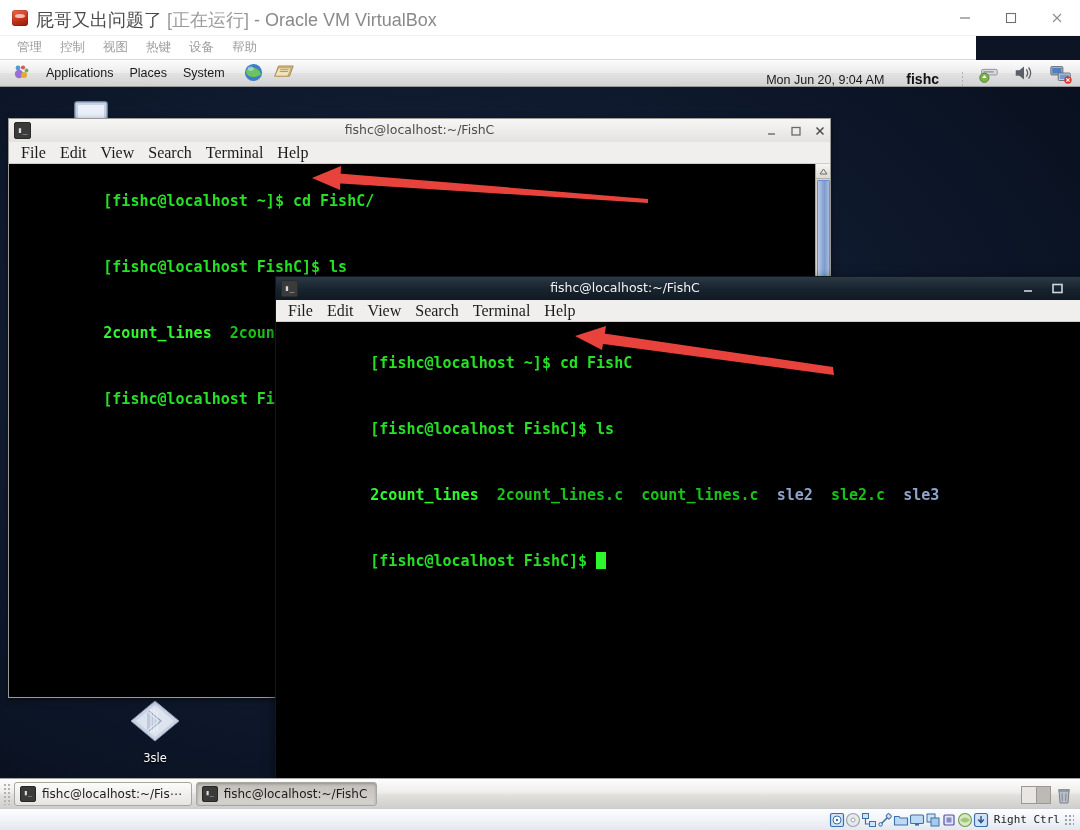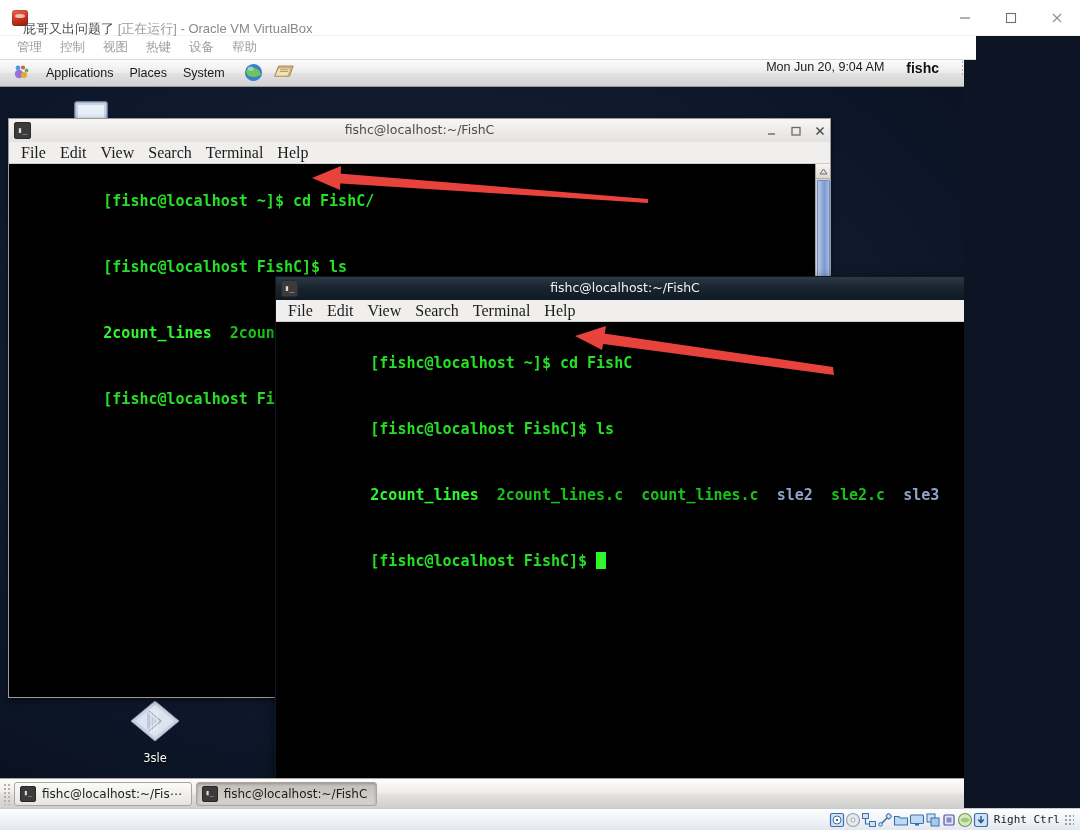--- a/index.html
+++ b/index.html
@@ -21,22 +21,22 @@
     position: absolute; left: 12px; top: 10px; width: 16px; height: 16px;
     border-radius: 3px;
     background: linear-gradient(160deg,#f26b4e 0%,#c22f18 60%,#8e1c08 100%);
     box-shadow: inset 0 0 0 1px rgba(0,0,0,.15);
   }
   .vbox-title-icon::after {
     content: ""; position: absolute; left: 3px; top: 4px; width: 10px; height: 4px;
     border-radius: 50%; background: rgba(255,255,255,.65);
   }
   .vbox-title-text {
-    position: absolute; left: 23px; top: 8px;
-    font-size: 13px; color: #4a4a4a; white-space: nowrap; margin-top: 12px;
+    position: absolute; left: 36px; top: 8px;
+    font-size: 18px; color: #4a4a4a; white-space: nowrap;
   }
   .vbox-title-text .run { color: #9a9a9a; }
   .vbox-title-text .app { color: #8a8a8a; }
 
   .vbox-wbtns { position: absolute; right: 0; top: 0; height: 36px; display: flex; }
   .vbox-wbtn {
     width: 46px; height: 36px; display: flex; align-items: center; justify-content: center;
     color: #6a6a6a;
   }
   .vbox-wbtn svg { display: block; }
@@ -46,40 +46,40 @@
     background: #ffffff; border-bottom: 1px solid #d8d8d8;
     display: flex; align-items: center; padding-left: 8px; gap: 0px;
   }
   .vbox-menu-item {
     font-size: 12.5px; color: #9d9d9d; padding: 2px 9px; white-space: nowrap;
     font-family: "DejaVu Sans", sans-serif;
   }
 
   
   .guest {
-    position: absolute; left: 0; top: 60px; width: 964px; height: 748px;
+    position: absolute; left: 0; top: 60px; width: 1080px; height: 748px;
     background: #737373; overflow: hidden;
   }
 
   
   .gpanel {
     position: absolute; left: 0; top: 0; width: 1080px; height: 27px;
     background: linear-gradient(to bottom,#fcfcfc 0%,#ececec 48%,#e2e2e2 52%,#d2d2d2 100%);
     border-bottom: 1px solid #9a9a9a;
     display: flex; align-items: center;
   }
   .gpanel-left { display: flex; align-items: center; padding-left: 8px; gap: 0; }
   .gp-menu {
     font-size: 12.5px; color: #1a1a1a; padding: 2px 8px; white-space: nowrap;
   }
   .gp-launcher { width: 24px; height: 22px; margin-left: 4px; position: relative; }
 
   .gpanel-right {
     position: absolute; right: 0; top: 0; height: 27px;
-    display: flex; align-items: flex-start; gap: 8px; padding-right: 4px;
+    display: flex; align-items: flex-end; gap: 8px; padding-right: 4px;
   }
   .gp-clock { font-size: 12.5px; color: #1a1a1a; white-space: nowrap; padding-right: 14px;}
   .gp-user { font-size: 14px; color: #111; font-weight: bold; padding-right: 10px; }
   .gp-sep { width: 3px; height: 16px; margin: 0 4px;
     background-image: radial-gradient(circle, #b0b0b0 1px, transparent 1px);
     background-size: 3px 4px; }
   .gp-tray { width: 26px; height: 24px; position: relative; margin: 0 1px; }
 
   
   .desk-icon { position: absolute; width: 74px; text-align: center; }

